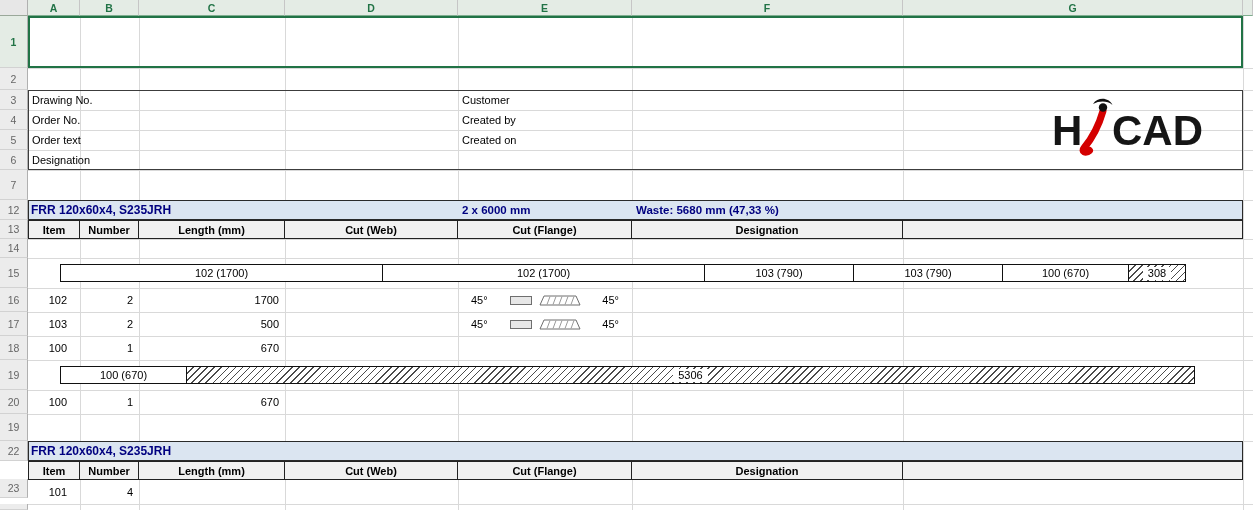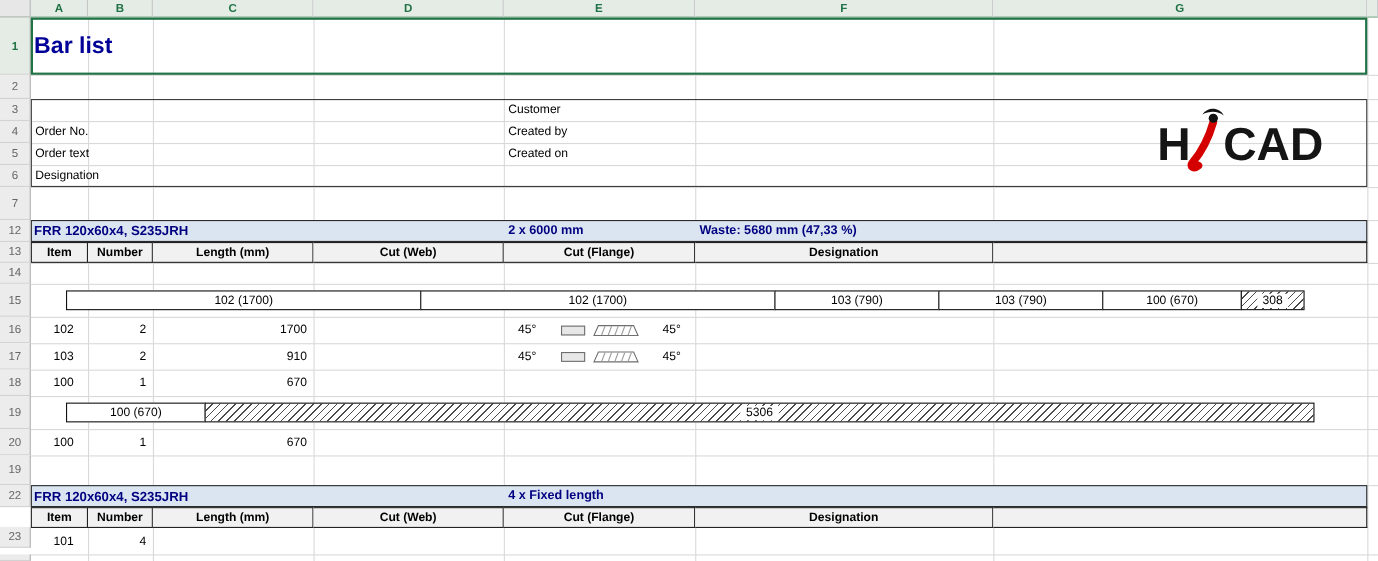--- a/index.html
+++ b/index.html
@@ -94,24 +94,24 @@
   <div class="rh" style="top:312px;height:24px">17</div>
   <div class="rh" style="top:336px;height:24px">18</div>
   <div class="rh" style="top:360px;height:30px">19</div>
   <div class="rh" style="top:390px;height:24px">20</div>
   <div class="rh" style="top:414px;height:27px">19</div>
   <div class="rh" style="top:441px;height:20px">22</div>
   <div class="rh" style="top:479px;height:19px">23</div>
   <div class="rh" style="top:508px;height:24px">24</div>
   <div class="rh" style="top:504px;height:6px"></div>
 
-  <div class="cell title" style="left:31px;top:17px;width:600px;height:50px">Bar list</div>
   <div class="selbox" style="left:28px;top:16px;width:1215px;height:52px"></div>
 
   <div class="infobox" style="left:28px;top:90px;width:1215px;height:80px"></div>
+  <div class="cell" style="left:32px;top:90px;width:250px;height:20px">Drawing No.</div>
   <div class="cell" style="left:32px;top:110px;width:250px;height:20px">Order No.</div>
   <div class="cell" style="left:32px;top:130px;width:250px;height:20px">Order text</div>
   <div class="cell" style="left:32px;top:150px;width:250px;height:20px">Designation</div>
   <div class="cell" style="left:462px;top:110px;width:250px;height:20px">Created by</div>
   <div class="cell" style="left:462px;top:90px;width:250px;height:20px">Customer</div>
   <div class="cell" style="left:462px;top:130px;width:250px;height:20px">Created on</div>
 
   <div class="logo">
     <svg width="160" height="62" viewBox="0 0 160 62">
       <text x="0" y="47" font-size="42" font-weight="bold" fill="#151515">H</text>
@@ -170,21 +170,21 @@
         <line x1="20" y1="10.5" x2="23" y2="2.5" stroke="#9a9a9a"></line>
         <line x1="26" y1="10.5" x2="29" y2="2.5" stroke="#9a9a9a"></line>
         <line x1="32" y1="10.5" x2="35" y2="2.5" stroke="#9a9a9a"></line>
       </svg>
     </span>
     <span>45°</span>
   </div>
 
   <div class="cell num" style="left:28px;top:312px;width:52px;height:24px;padding-right:13px">103</div>
   <div class="cell num" style="left:80px;top:312px;width:59px;height:24px;padding-right:6px">2</div>
-  <div class="cell num" style="left:139px;top:312px;width:146px;height:24px;padding-right:6px">910</div>
+  <div class="cell num" style="left:139px;top:312px;width:146px;height:24px;padding-right:6px">500</div>
   <div class="cell fl" style="left:458px;top:312px;width:174px;height:24px">
     <span>45°</span>
     <span class="icons">
       <span class="recticon"></span>
       <svg width="42" height="13" viewBox="0 0 42 13">
         <polygon points="5,2 37,2 41,11 1,11" fill="#fff" stroke="#6e6e6e"></polygon>
         <line x1="8" y1="10.5" x2="11" y2="2.5" stroke="#9a9a9a"></line>
         <line x1="14" y1="10.5" x2="17" y2="2.5" stroke="#9a9a9a"></line>
         <line x1="20" y1="10.5" x2="23" y2="2.5" stroke="#9a9a9a"></line>
         <line x1="26" y1="10.5" x2="29" y2="2.5" stroke="#9a9a9a"></line>
@@ -206,21 +206,20 @@
         <span class="lbl">5306</span>
       </div>
   </div>
 
   <div class="cell num" style="left:28px;top:390px;width:52px;height:24px;padding-right:13px">100</div>
   <div class="cell num" style="left:80px;top:390px;width:59px;height:24px;padding-right:6px">1</div>
   <div class="cell num" style="left:139px;top:390px;width:146px;height:24px;padding-right:6px">670</div>
 
   <div class="band" style="left:28px;top:441px;width:1215px;height:20px"></div>
   <div class="cell bandtxt" style="left:31px;top:441px;width:420px;height:20px">FRR 120x60x4, S235JRH</div>
-  <div class="cell bandtxt" style="left:462px;top:441px;width:220px;height:20px;font-size:11.5px">4 x Fixed length</div>
 
   <div class="thdr first" style="left:28px;top:461px;width:52px;height:19px">Item</div>
   <div class="thdr" style="left:80px;top:461px;width:59px;height:19px">Number</div>
   <div class="thdr" style="left:139px;top:461px;width:146px;height:19px">Length (mm)</div>
   <div class="thdr" style="left:285px;top:461px;width:173px;height:19px">Cut (Web)</div>
   <div class="thdr" style="left:458px;top:461px;width:174px;height:19px">Cut (Flange)</div>
   <div class="thdr" style="left:632px;top:461px;width:271px;height:19px">Designation</div>
   <div class="thdr" style="left:903px;top:461px;width:340px;height:19px"></div>
 
   <div class="cell num" style="left:28px;top:480px;width:52px;height:24px;padding-right:13px">101</div>

